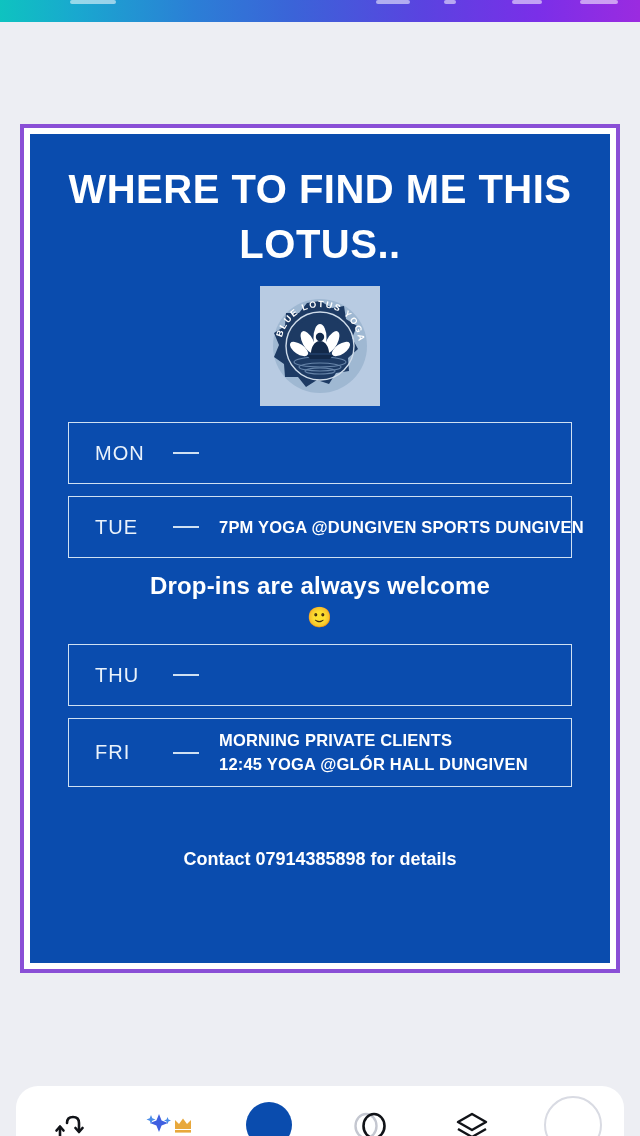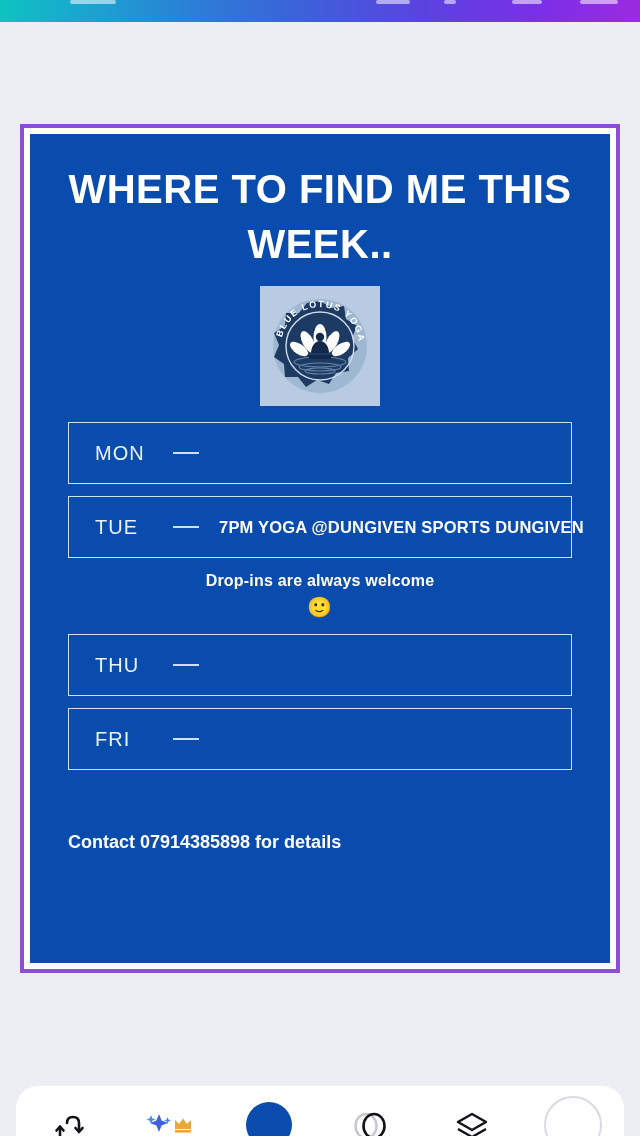--- a/index.html
+++ b/index.html
@@ -103,32 +103,33 @@
     white-space:nowrap;
   }
 
   
   #dropins{
     text-align:center;
     margin:14px 0 6px;
   }
   #dropins-text{
     color:#ffffff;
-    font-size:16px;
+    font-size:24px;
     font-weight:bold;
     letter-spacing:.2px;
   }
   #dropins-emoji{
     font-size:20px;
     line-height:1.5;
     margin-top:2px;
   }
 
   
   #contact{
+    text-align:center;
     color:#ffffff;
     font-size:18px;
     font-weight:bold;
     margin-top:62px;
   }
 
   
   #bottom-toolbar{
     position:absolute; left:0; bottom:0;
     width:640px; height:56px;
@@ -180,21 +181,21 @@
   <div class="strip-icon" style="left:580px;">
     <div class="strip-bar" style="width:38px;"></div>
   </div>
 </div>
 
 <div id="canvas-area">
 
   <div id="selection-frame">
     <div id="poster">
 
-      <div id="poster-title">WHERE TO FIND ME THIS WEEK..</div>
+      <div id="poster-title">WHERE TO FIND ME THIS LOTUS..</div>
 
       <div id="logo-wrap">
         <svg width="110" height="110" viewBox="0 0 110 110" aria-hidden="true">
           <rect width="110" height="110" fill="#b8cbe2"></rect>
 
           <g transform="translate(55,55)">
             <g fill="#9fb8d2">
               <circle r="47"></circle>
             </g>
             <g fill="#1d3a63">
@@ -266,20 +267,24 @@
           <div class="sched-dash">
               <i></i>
             </div>
         </div>
 
         <div class="sched-row">
           <div class="sched-day">FRI</div>
           <div class="sched-dash">
               <i></i>
             </div>
+          <div class="sched-lines">
+            <div class="sched-line">MORNING PRIVATE CLIENTS</div>
+            <div class="sched-line">12:45 YOGA @GLÓR HALL DUNGIVEN</div>
+          </div>
         </div>
 
       </div>
 
       <div id="contact">Contact 07914385898 for details</div>
 
     </div>
   </div>
 
 </div>

